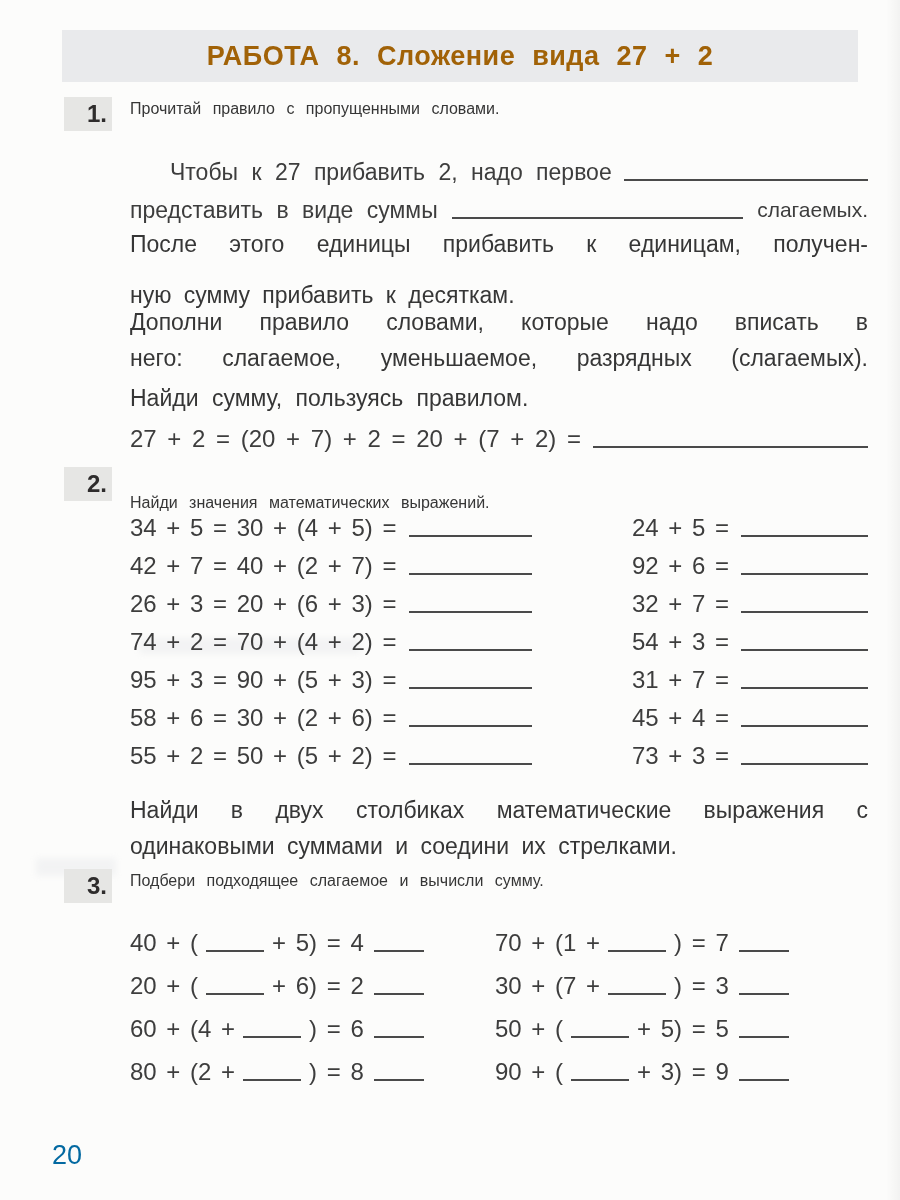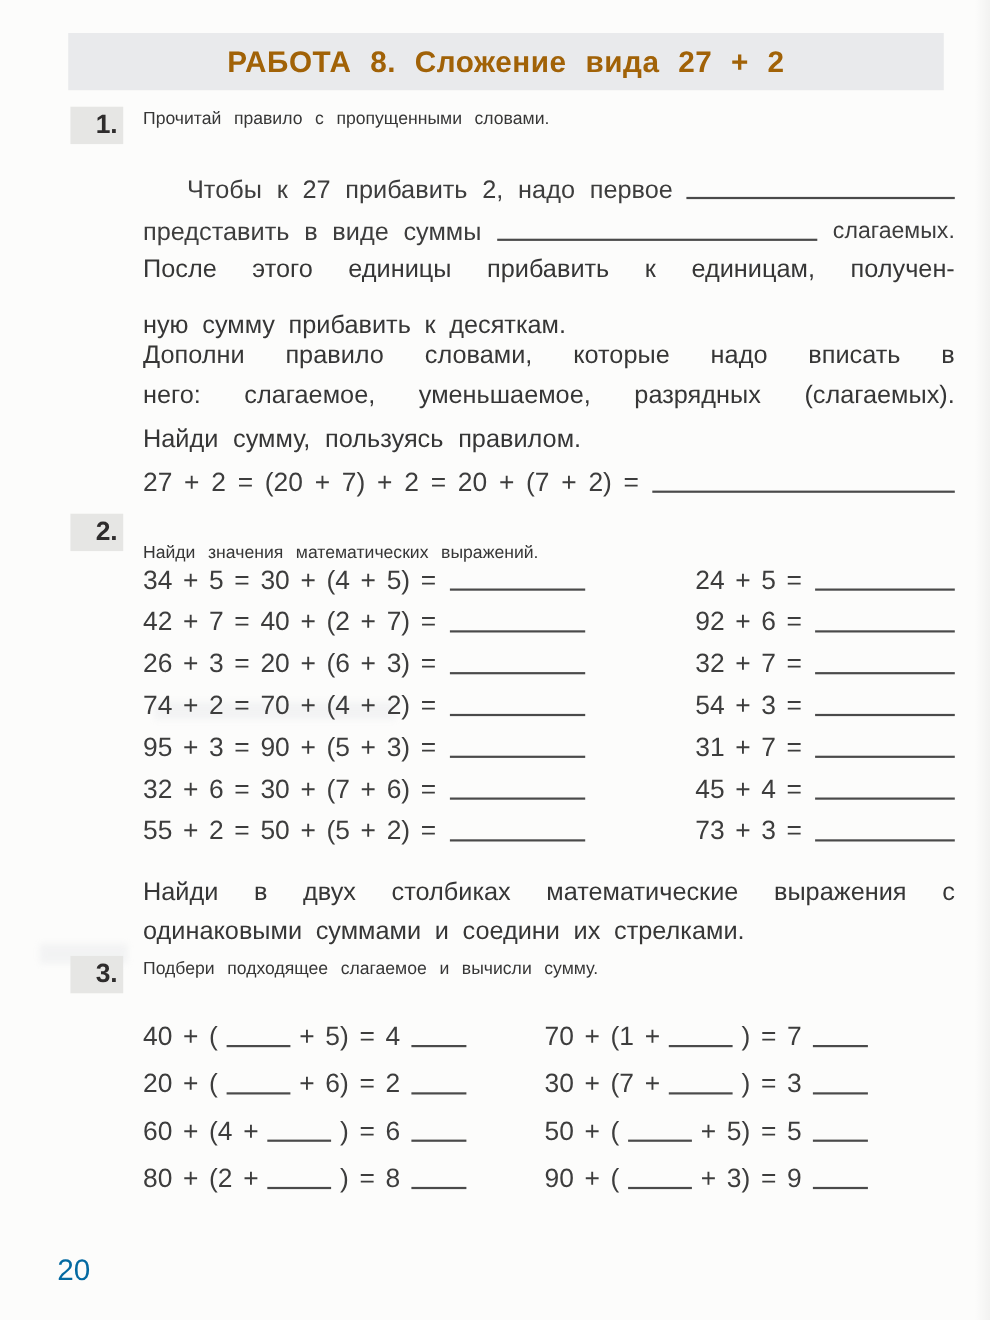--- a/index.html
+++ b/index.html
@@ -144,21 +144,21 @@
       </div>
     <div class="row">
         <span class="expr">74 + 2 = 70 + (4 + 2) =</span>
         <span class="blank"></span>
       </div>
     <div class="row">
         <span class="expr">95 + 3 = 90 + (5 + 3) =</span>
         <span class="blank"></span>
       </div>
     <div class="row">
-        <span class="expr">32 + 6 = 30 + (7 + 6) =</span>
+        <span class="expr">58 + 6 = 30 + (2 + 6) =</span>
         <span class="blank"></span>
       </div>
     <div class="row">
         <span class="expr">55 + 2 = 50 + (5 + 2) =</span>
         <span class="blank"></span>
       </div>
   </div>
 
   <div class="col" style="left:632px; width:236px; top:505px;">
     <div class="row">

